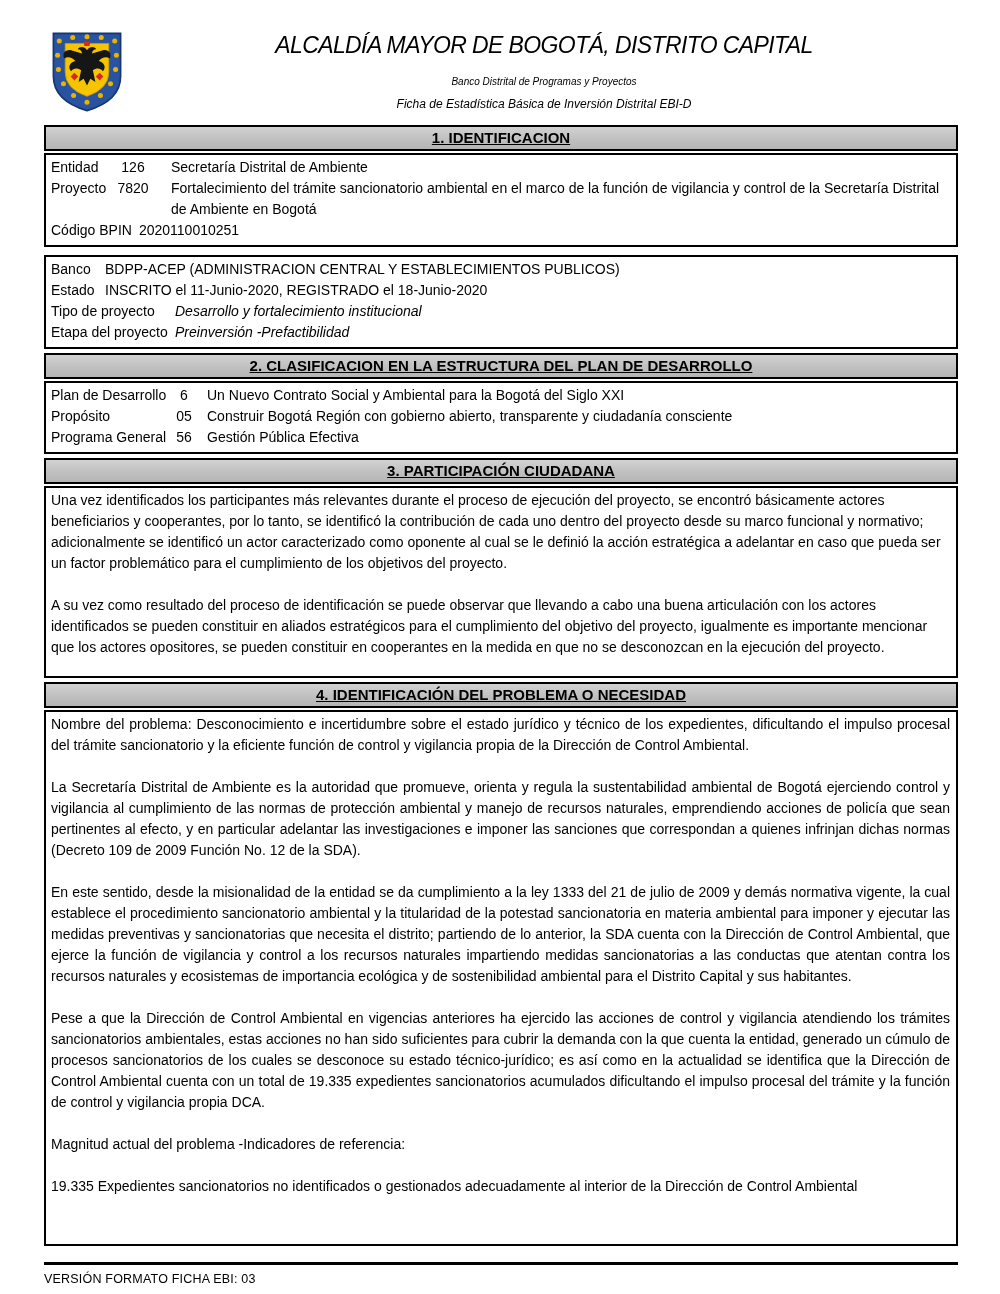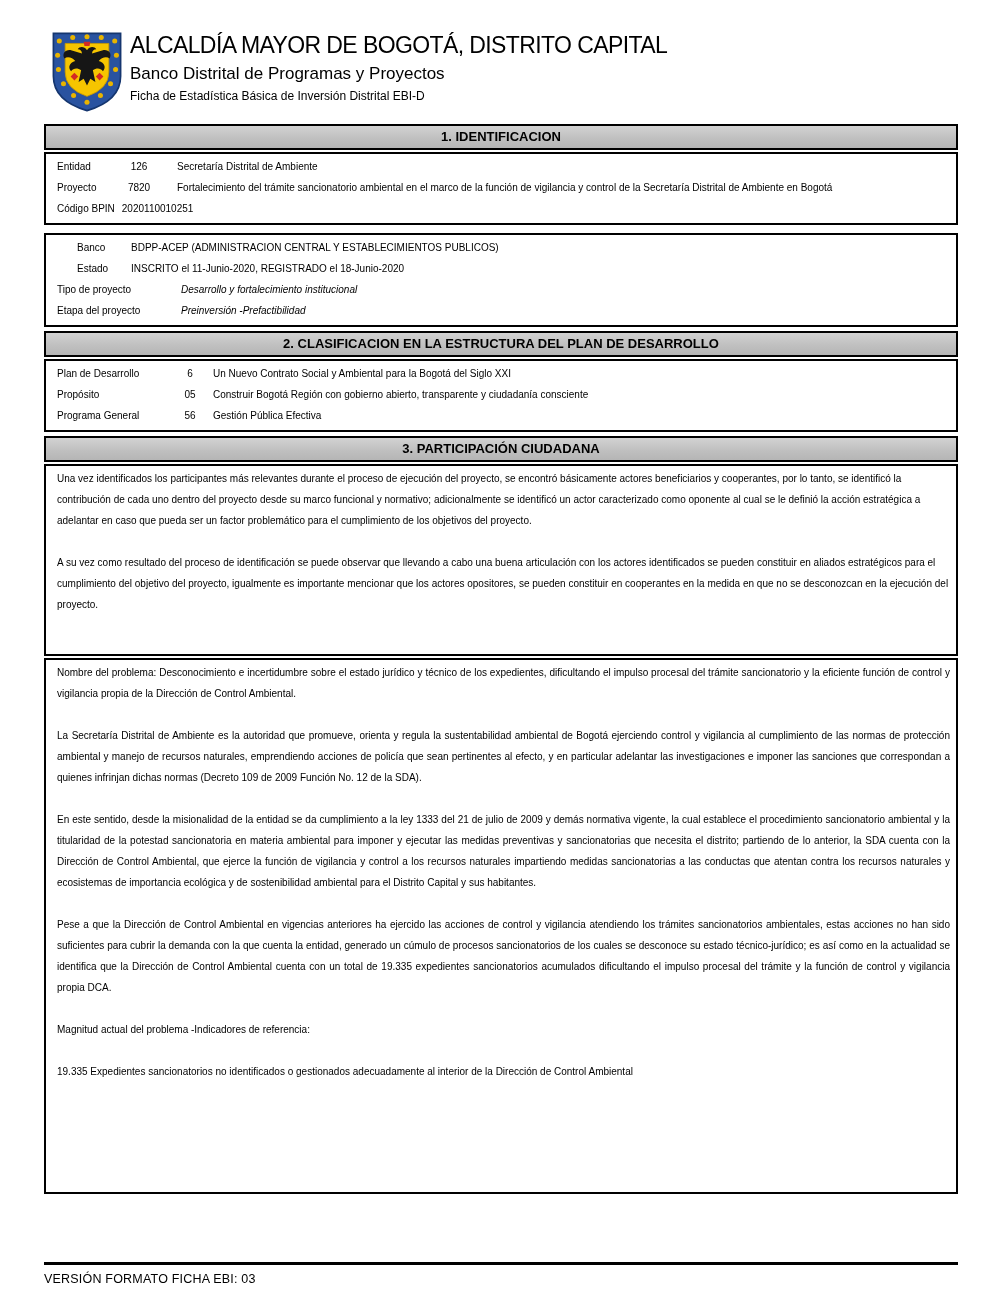--- a/index.html
+++ b/index.html
@@ -12,48 +12,48 @@
   body{margin:0;background:#e8e8e8;}
   .page{
     width:1000px;min-height:1294px;margin:0 auto;background:var(--page-bg);
     padding:30px 42px 8px 44px;color:var(--text);
     font-family:"Liberation Sans",sans-serif;
     display:flex;flex-direction:column;
   }
   
   .doc-header{display:flex;align-items:flex-start;margin-bottom:6px;}
   .logo{flex:0 0 86px;width:86px;height:84px;}
-  .titles{flex:1;text-align:left;padding-top:2px;}
+  .titles{flex:1;text-align:center;padding-top:2px;font-style:italic;}
   .t1{font-size:23px;letter-spacing:-0.6px;line-height:26px;}
-  .t2{font-size:17px;margin-top:6px;line-height:19px;}
+  .t2{font-size:10px;margin-top:14px;line-height:19px;}
   .t3{font-size:12px;margin-top:3px;line-height:21px;}
   
   .section-bar{
     border:2px solid var(--box-border);
     background:linear-gradient(#d2d2d2,var(--section-header-bg) 55%,#b5b5b5);
-    text-align:center;font-weight:700;font-size:13px;line-height:19px;
-    padding:1px 0 2px;margin-top:4px;
+    text-align:center;font-weight:700;font-size:15px;line-height:19px;
+    padding:1px 0 2px;margin-top:4px;text-decoration:underline;
   }
   .box{
     border:2px solid var(--box-border);
-    padding:2px 6px 4px 11px;font-size:10px;line-height:21px;margin-top:2px;
+    padding:2px 6px 4px 5px;font-size:14px;line-height:21px;margin-top:2px;
   }
   .box.gap-above{margin-top:8px;}
   .row{display:flex;}
   .lbl{flex:0 0 auto;white-space:nowrap;}
   .num{text-align:center;flex:0 0 auto;}
   .val{flex:1;}
   
   .c1 .lbl{width:60px;}
   .c1 .num{width:44px;}
   .c1 .val{padding-left:16px;}
   .inline-row .lbl{width:auto;}
   .inline-row .val{padding-left:7px;flex:0 0 auto;}
   
-  .cb .lbl{width:50px;margin-left:20px;}
+  .cb .lbl{width:50px;}
   .cb .val{padding-left:4px;}
   .ct .lbl{width:120px;}
   .ct .val{padding-left:4px;font-style:italic;}
   
   .c2 .lbl{width:116px;}
   .c2 .num{width:34px;}
   .c2 .val{padding-left:6px;}
   
   .para-box p{margin:0 0 21px 0;}
   .para-box p:last-child{margin-bottom:0;}
@@ -165,20 +165,23 @@
   </div>
 
   <div class="section-bar">
     <span>3. PARTICIPACIÓN CIUDADANA</span>
   </div>
   <div class="box para-box" id="participacion-box">
     <p>Una vez identificados los participantes más relevantes durante el proceso de ejecución del proyecto, se encontró básicamente actores beneficiarios y cooperantes, por lo tanto, se identificó la contribución de cada uno dentro del proyecto desde su marco funcional y normativo; adicionalmente se identificó un actor caracterizado como oponente al cual se le definió la acción estratégica a adelantar en caso que pueda ser un factor problemático para el cumplimiento de los objetivos del proyecto.</p>
     <p>A su vez como resultado del proceso de identificación se puede observar que llevando a cabo una buena articulación con los actores identificados se pueden constituir en aliados estratégicos para el cumplimiento del objetivo del proyecto, igualmente es importante mencionar que los actores opositores, se pueden constituir en cooperantes en la medida en que no se desconozcan en la ejecución del proyecto.</p>
   </div>
 
+  <div class="section-bar">
+    <span>4. IDENTIFICACIÓN DEL PROBLEMA O NECESIDAD</span>
+  </div>
   <div class="box para-box just" id="problema-box">
     <p>Nombre del problema: Desconocimiento e incertidumbre sobre el estado jurídico y técnico de los expedientes, dificultando el impulso procesal del trámite sancionatorio y la eficiente función de control y vigilancia propia de la Dirección de Control Ambiental.</p>
     <p>La Secretaría Distrital de Ambiente es la autoridad que promueve, orienta y regula la sustentabilidad ambiental de Bogotá ejerciendo control y vigilancia al cumplimiento de las normas de protección ambiental y manejo de recursos naturales, emprendiendo acciones de policía que sean pertinentes al efecto, y en particular adelantar las investigaciones e imponer las sanciones que correspondan a quienes infrinjan dichas normas (Decreto 109 de 2009 Función No. 12 de la SDA).</p>
     <p>En este sentido, desde la misionalidad de la entidad se da cumplimiento a la ley 1333 del 21 de julio de 2009 y demás normativa vigente, la cual establece el procedimiento sancionatorio ambiental y la titularidad de la potestad sancionatoria en materia ambiental para imponer y ejecutar las medidas preventivas y sancionatorias que necesita el distrito; partiendo de lo anterior, la SDA cuenta con la Dirección de Control Ambiental, que ejerce la función de vigilancia y control a los recursos naturales impartiendo medidas sancionatorias a las conductas que atentan contra los recursos naturales y ecosistemas de importancia ecológica y de sostenibilidad ambiental para el Distrito Capital y sus habitantes.</p>
     <p>Pese a que la Dirección de Control Ambiental en vigencias anteriores ha ejercido las acciones de control y vigilancia atendiendo los trámites sancionatorios ambientales, estas acciones no han sido suficientes para cubrir la demanda con la que cuenta la entidad, generado un cúmulo de procesos sancionatorios de los cuales se desconoce su estado técnico-jurídico; es así como en la actualidad se identifica que la Dirección de Control Ambiental cuenta con un total de 19.335 expedientes sancionatorios acumulados dificultando el impulso procesal del trámite y la función de control y vigilancia propia DCA.</p>
     <p>Magnitud actual del problema -Indicadores de referencia:</p>
     <p>19.335 Expedientes sancionatorios no identificados o gestionados adecuadamente al interior de la Dirección de Control Ambiental</p>
   </div>
 
   <div class="doc-footer">

